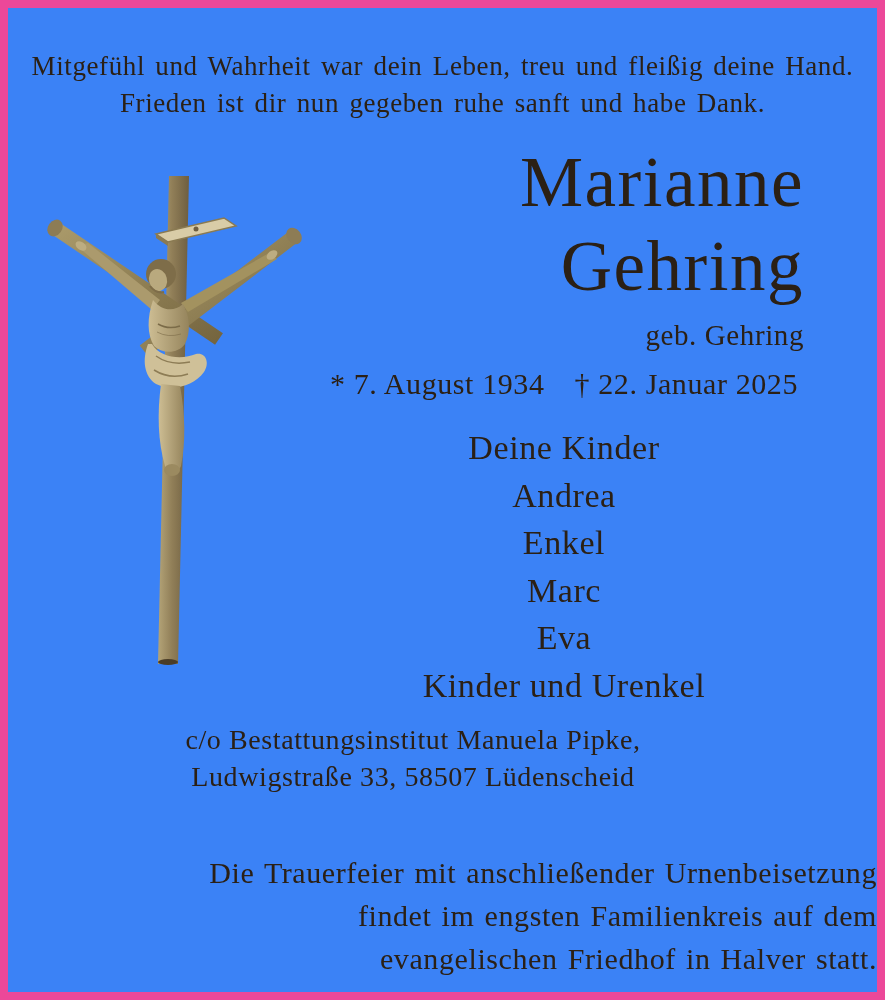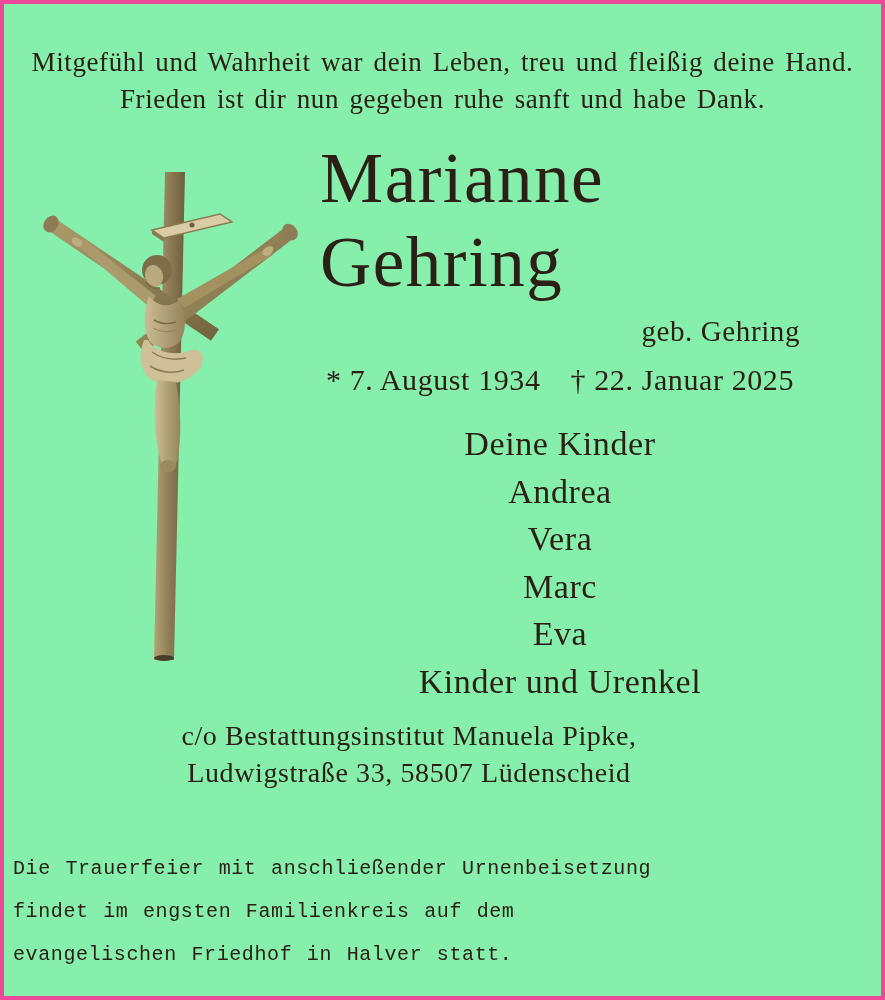--- a/index.html
+++ b/index.html
@@ -1,21 +1,21 @@
 <!DOCTYPE html>
 <html><head>
 <meta charset="utf-8">
 <style>
   html,body { margin:0; padding:0; background:#e8e8e8; }
   .page {
     position:relative;
     width:885px; height:1000px;
     box-sizing:border-box;
-    background:#86efac;
-    border:4px solid #ec4899;
+    background:#3b82f6;
+    border:8px solid #ec4899;
     font-family:"Liberation Serif","DejaVu Serif",serif;
     color:#2b2015;
     overflow:hidden;
     margin:0 auto;
   }
 
   .epigraph {
     position:absolute; top:40px; left:0; width:100%;
     font-size:27px; line-height:37px;
     letter-spacing:0.6px; word-spacing:3px;
@@ -23,21 +23,21 @@
   }
 
   .crucifix-wrap {
     position:absolute; left:36px; top:166px;
     width:265px; height:492px;
   }
 
   .name-block {
     position:absolute; left:316px; top:132px; width:480px;
     font-size:71px; line-height:84px; letter-spacing:1.5px;
-    text-align:left;
+    text-align:right;
   }
 
   .maiden {
     position:absolute; left:316px; top:310px; width:480px;
     font-size:29px; line-height:34px; letter-spacing:0.6px;
     text-align:right;
   }
 
   .dates {
     position:absolute; left:316px; top:357px; width:480px;
@@ -52,24 +52,23 @@
   }
 
   .condolence {
     position:absolute; left:0; top:713px; width:810px;
     font-size:28px; line-height:37px; letter-spacing:0.6px;
     text-align:center;
   }
 
   .funeral {
     position:absolute; left:9px; top:843px; width:calc(100% - 9px);
-    font-size:20px; line-height:43px;
+    font-size:30px; line-height:43px;
     letter-spacing:0.6px; word-spacing:2px;
-    text-align:left;
-    font-family:Liberation Mono, monospace;
+    text-align:right;
   }
 </style>
 </head>
 <body>
 
 <div class="page">
 
   <div class="epigraph">
     <div>Mitgefühl und Wahrheit war dein Leben, treu und fleißig deine Hand.</div>
     <div>Frieden ist dir nun gegeben ruhe sanft und habe Dank.</div>
@@ -135,21 +134,21 @@
   <div class="maiden">geb. Gehring</div>
 
   <div class="dates">
     <span>* 7. August 1934</span>
     <span>† 22. Januar 2025</span>
   </div>
 
   <div class="mourners">
     <div>Deine Kinder</div>
     <div>Andrea</div>
-    <div>Vera</div>
+    <div>Enkel</div>
     <div>Marc</div>
     <div>Eva</div>
     <div>Kinder und Urenkel</div>
   </div>
 
   <div class="condolence">
     <div>c/o Bestattungsinstitut Manuela Pipke,</div>
     <div>Ludwigstraße 33, 58507 Lüdenscheid</div>
   </div>
 

